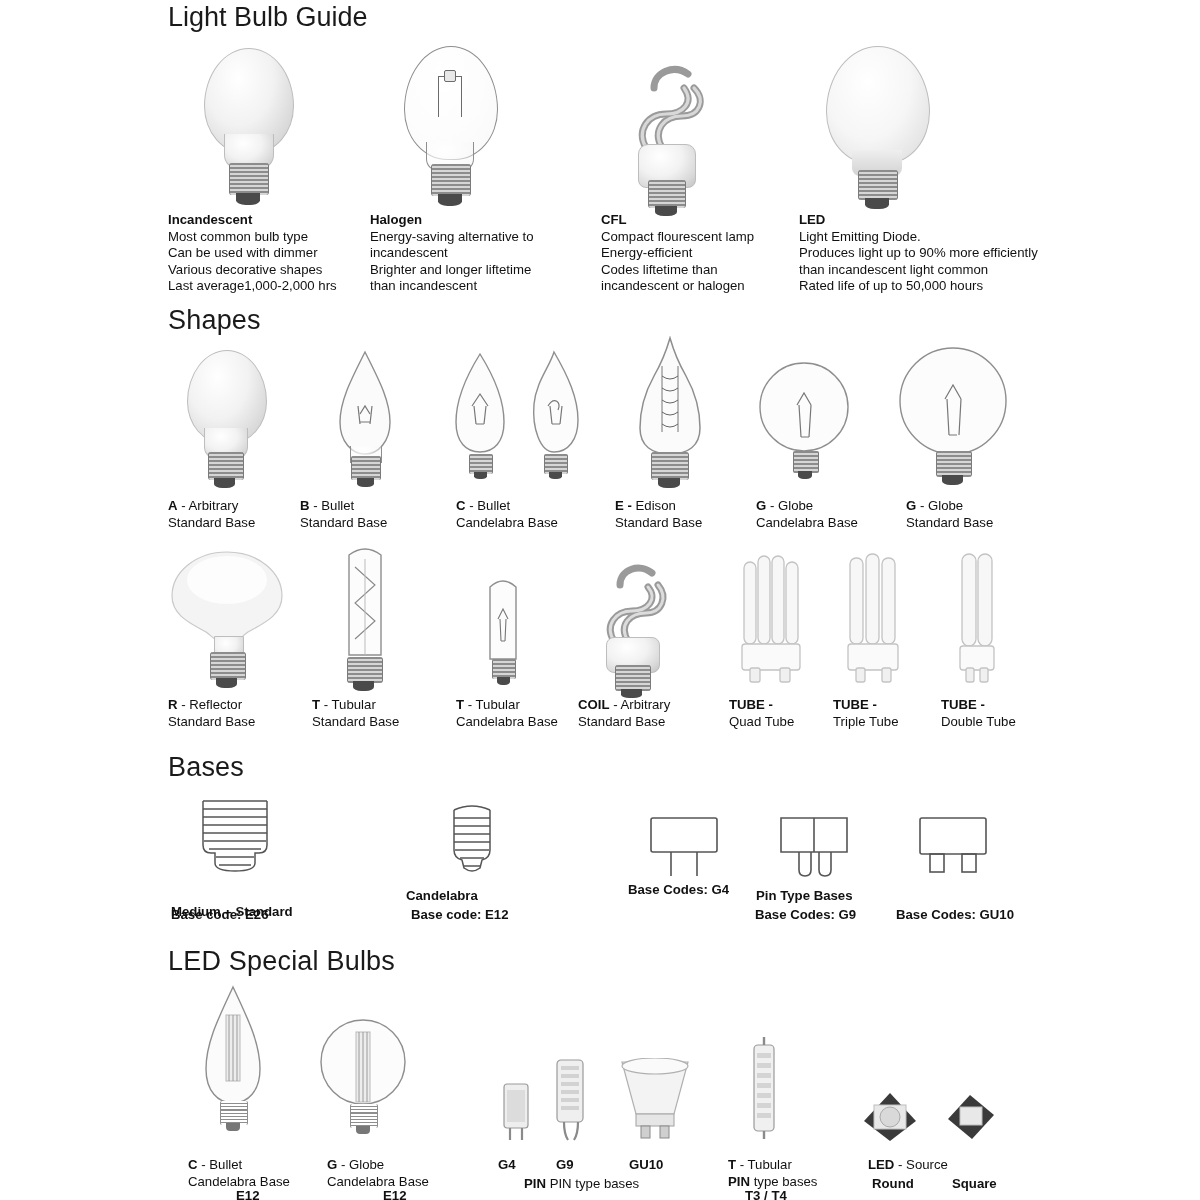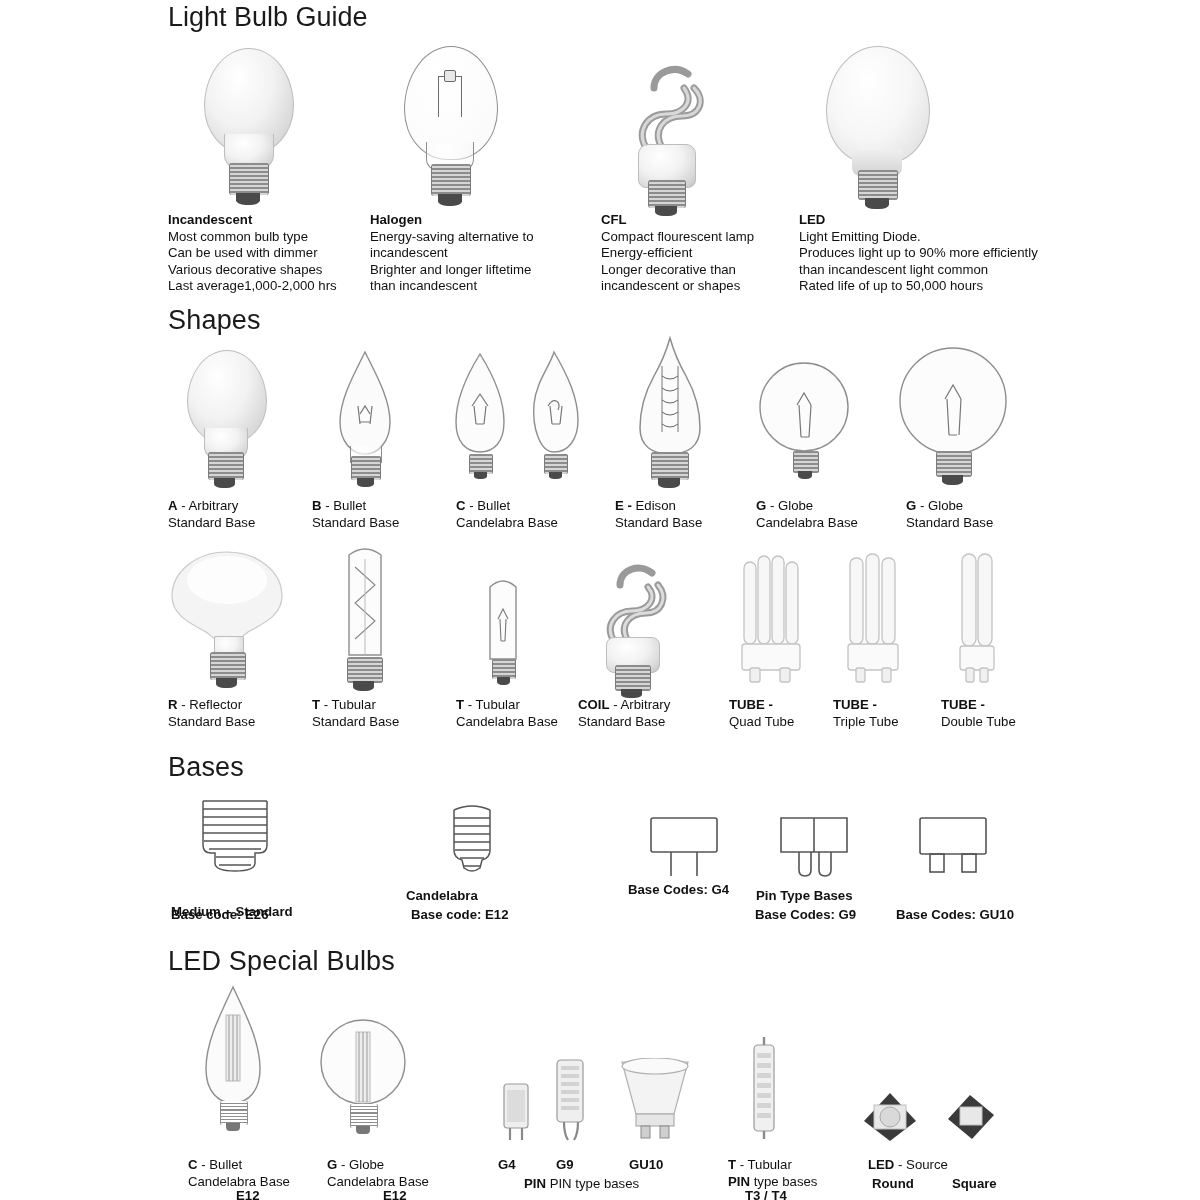--- a/index.html
+++ b/index.html
@@ -137,22 +137,22 @@
     <span data-name="type-line">Energy-saving alternative to</span><br>
     <span data-name="type-line">incandescent</span><br>
     <span data-name="type-line">Brighter and longer liftetime</span><br>
     <span data-name="type-line">than incandescent</span>
   </div>
 
   <div class="lbl cap" style="left:601px; top:212px; width:190px;" data-name="type-caption-cfl">
     <b data-name="type-name-cfl">CFL</b><br>
     <span data-name="type-line">Compact flourescent lamp</span><br>
     <span data-name="type-line">Energy-efficient</span><br>
-    <span data-name="type-line">Longer decorative than</span><br>
-    <span data-name="type-line">incandescent or shapes</span>
+    <span data-name="type-line">Codes liftetime than</span><br>
+    <span data-name="type-line">incandescent or halogen</span>
   </div>
 
   <div class="lbl cap" style="left:799px; top:212px; width:270px;" data-name="type-caption-led">
     <b data-name="type-name-led">LED</b><br>
     <span data-name="type-line">Light Emitting Diode.</span><br>
     <span data-name="type-line">Produces light up to 90% more efficiently</span><br>
     <span data-name="type-line">than incandescent light common</span><br>
     <span data-name="type-line">Rated life of up to 50,000 hours</span>
   </div>
 
@@ -215,21 +215,21 @@
     </svg>
     <div class="screw" style="position:absolute; left:38px; top:106px; width:34px; height:26px; border-radius:3px;"></div>
     <div class="tip" style="position:absolute; left:44px; top:130px; width:21px; height:10px;"></div>
   </div>
 
   <div class="lbl cap" style="left:168px; top:498px;" data-name="shape-label-a">
     <b data-name="shape-code">A</b>
     <span data-name="shape-dash">- Arbitrary</span><br>
     <span data-name="shape-base">Standard Base</span>
   </div>
-  <div class="lbl cap" style="left:312px; top:498px;" data-name="shape-label-b">
+  <div class="lbl cap" style="left:300px; top:498px;" data-name="shape-label-b">
     <b data-name="shape-code">B</b>
     <span data-name="shape-dash">- Bullet</span><br>
     <span data-name="shape-base">Standard Base</span>
   </div>
   <div class="lbl cap" style="left:456px; top:498px;" data-name="shape-label-c">
     <b data-name="shape-code">C</b>
     <span data-name="shape-dash"> - Bullet</span><br>
     <span data-name="shape-base">Candelabra Base</span>
   </div>
   <div class="lbl cap" style="left:615px; top:498px;" data-name="shape-label-edison">

